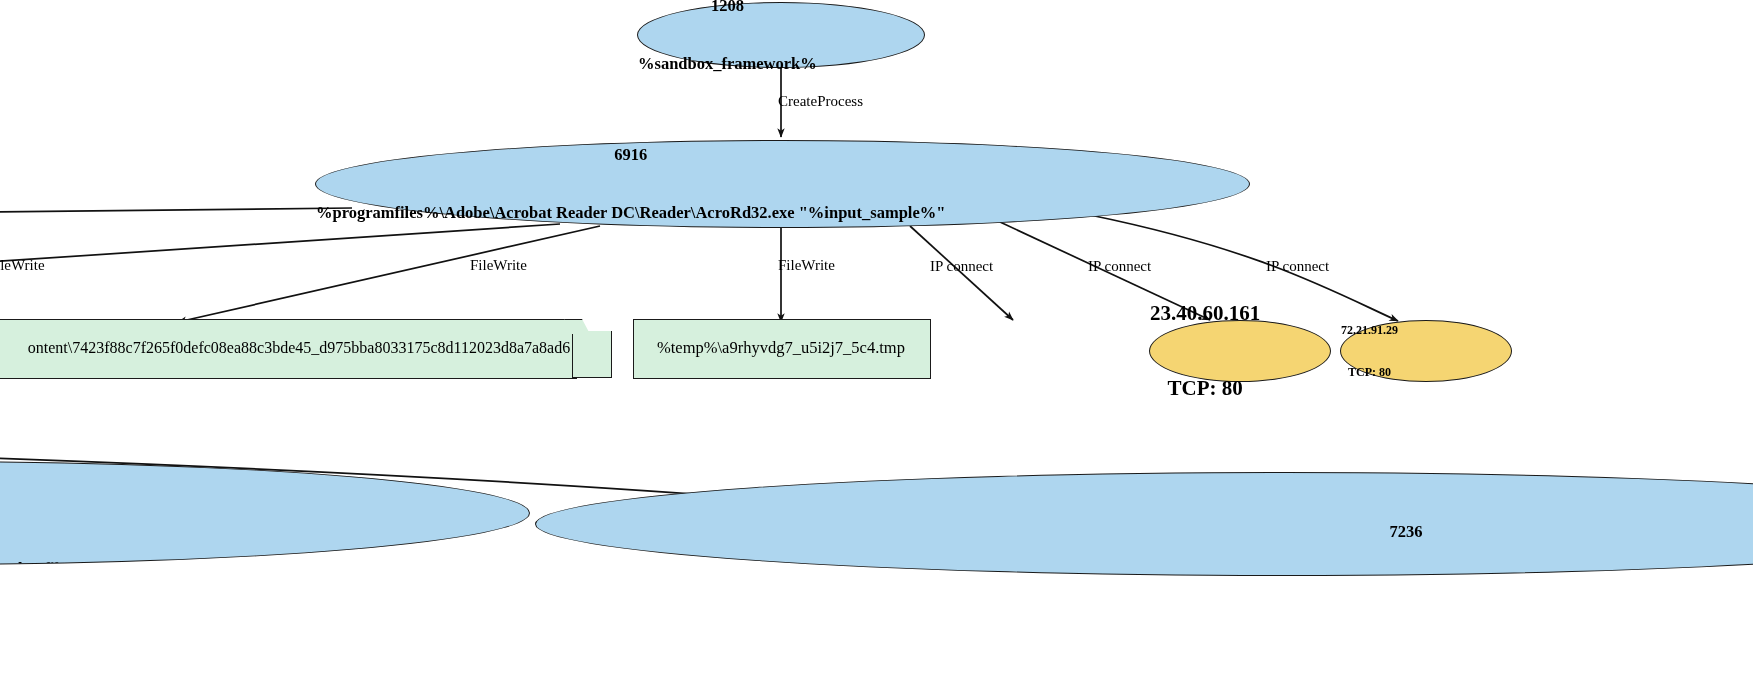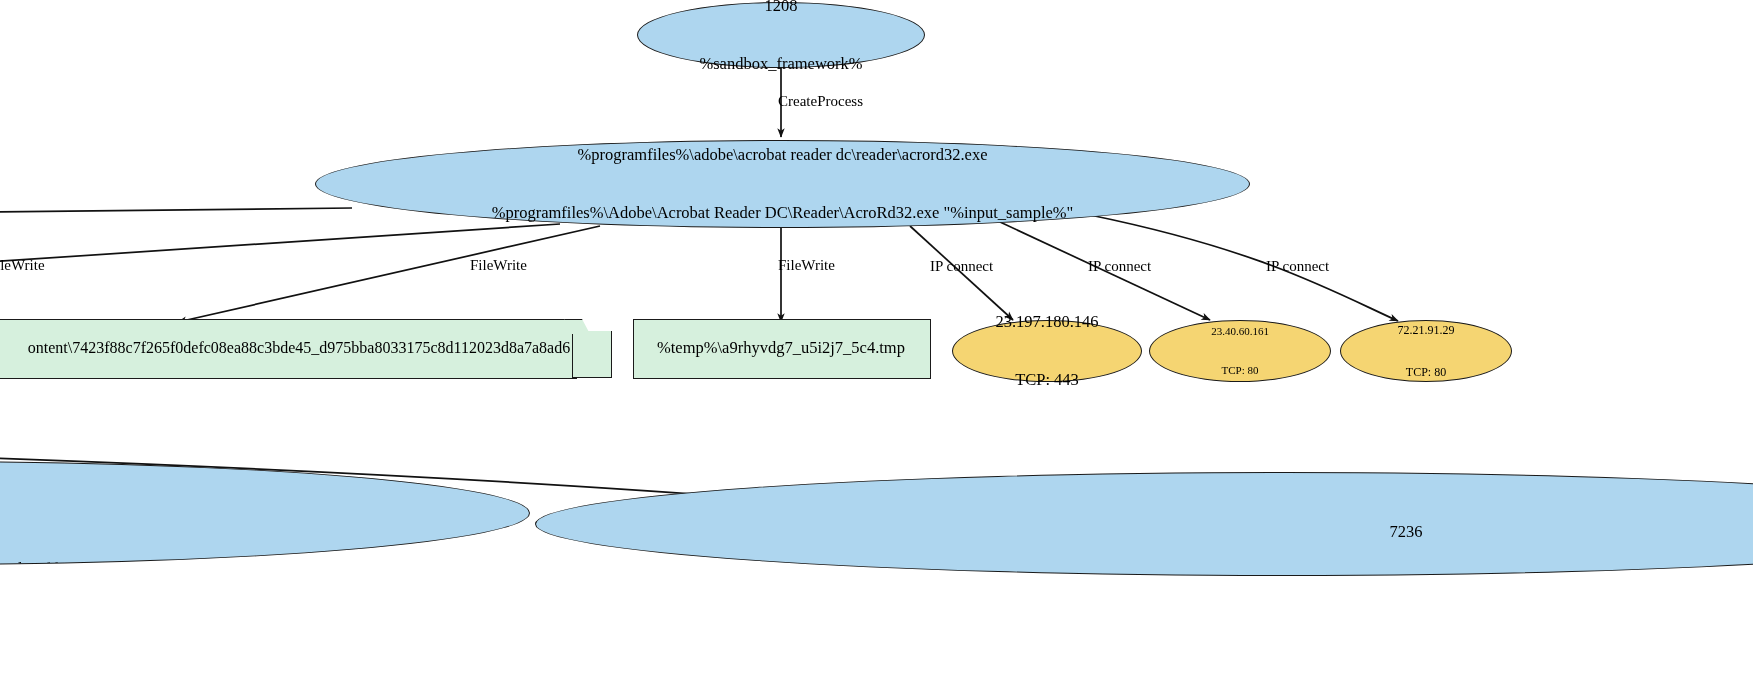--- a/index.html
+++ b/index.html
@@ -1,19 +1,19 @@
 <!DOCTYPE html>
 <html><head>
 <meta charset="utf-8">
 <style>
   html,body{margin:0;padding:0;background:#ffffff;}
   body{width:1753px;height:682px;overflow:hidden;font-family:"Liberation Serif",serif;}
   #stage{position:relative;width:1753px;height:682px;background:#fff;}
   svg#edges{position:absolute;left:0;top:0;width:1753px;height:682px;}
-  .node{position:absolute;display:flex;align-items:center;justify-content:center;text-align:center;box-sizing:border-box;}
+  .node{position:absolute;display:flex;align-items:center;justify-content:flex-start;text-align:center;box-sizing:border-box;font-weight:bold;}
   .proc{border:1.3px solid #1a1a1a;background:#aed6ef;border-radius:50%;}
   .ipnode{border:1.4px solid #1a1a1a;background:#f5d572;border-radius:50%;}
   .filenode{border:1.4px solid #1a1a1a;background:#d6f0dd;}
   .nlabel{line-height:1.18;white-space:pre;color:#000;}
   .edge-label{position:absolute;font-family:"Liberation Serif",serif;font-size:15px;color:#000;white-space:nowrap;}
 </style>
 </head>
 <body>
 
 <div id="stage">
@@ -48,50 +48,44 @@
 
   <div class="node proc" style="left:637px;top:2px;width:288px;height:66px;">
     <div class="nlabel" style="font-size:16.5px;">
       <div>1208</div>
       <div>%sandbox_framework%</div>
     </div>
   </div>
 
   <div class="node proc" style="left:315px;top:140px;width:935px;height:88px;">
     <div class="nlabel" style="font-size:16.5px;">
-      <div>%programfiles%\adobe\acrobat reader dc\reader\acrord32.exe</div>
+      <div>6916</div>
       <div>%programfiles%\Adobe\Acrobat Reader DC\Reader\AcroRd32.exe "%input_sample%"</div>
     </div>
   </div>
 
   <div style="position:absolute;left:-6px;top:319px;width:620px;height:58px;">
     <div class="filenode" style="position:absolute;left:0;top:0;width:582px;height:58px;border-right:none;"></div>
     <div class="filenode" style="position:absolute;left:578px;top:12px;width:38px;height:46px;border-top:none;"></div>
     <div class="filenode" style="position:absolute;left:578px;top:0px;width:18px;height:14px;border-left:none;border-bottom:none;border-right:none;transform:skewX(28deg);transform-origin:bottom left;"></div>
     <div style="position:absolute;left:0;top:0;width:610px;height:58px;display:flex;align-items:center;justify-content:center;">
       <span class="nlabel" style="font-size:16px;">ontent\7423f88c7f265f0defc08ea88c3bde45_d975bba8033175c8d112023d8a7a8ad6</span>
     </div>
   </div>
 
   <div style="position:absolute;left:633px;top:319px;width:319px;height:58px;">
     <div class="filenode" style="position:absolute;left:0;top:0;width:296px;height:58px;"></div>
     <div style="position:absolute;left:0;top:0;width:296px;height:58px;display:flex;align-items:center;justify-content:center;">
       <span class="nlabel" style="font-size:16.5px;">%temp%\a9rhyvdg7_u5i2j7_5c4.tmp</span>
     </div>
   </div>
 
-  <div class="node ipnode" style="left:952px;top:320px;width:190px;height:62px;">
-    <div class="nlabel" style="font-size:16.5px;">
-      <div>23.197.180.146</div>
-      <div>TCP: 443</div>
-    </div>
-  </div>
 
   <div class="node ipnode" style="left:1149px;top:320px;width:182px;height:62px;">
-    <div class="nlabel" style="font-size:11px;">
+    <div class="nlabel" style="font-size:21px;">
       <div>23.40.60.161</div>
       <div>TCP: 80</div>
     </div>
   </div>
 
   <div class="node ipnode" style="left:1340px;top:320px;width:172px;height:62px;">
     <div class="nlabel" style="font-size:12px;">
       <div>72.21.91.29</div>
       <div>TCP: 80</div>
     </div>

